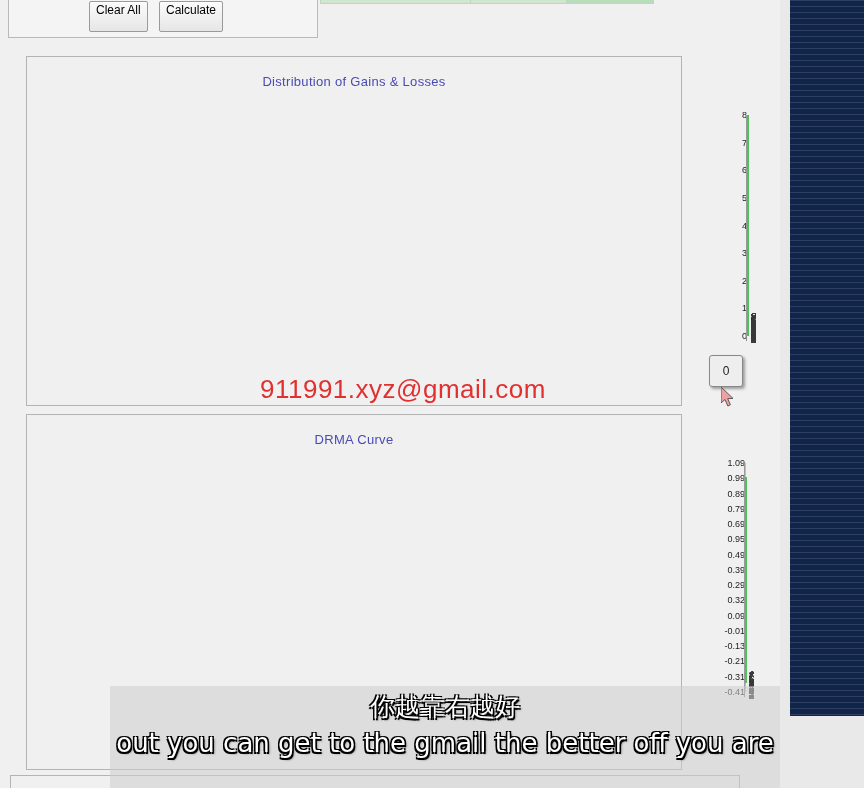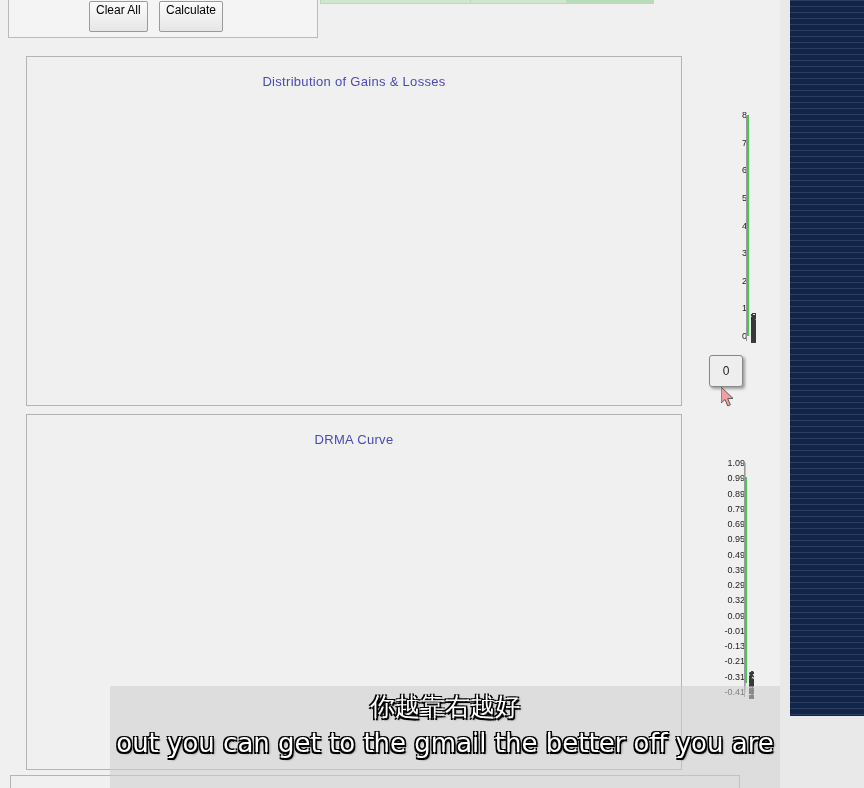--- a/index.html
+++ b/index.html
@@ -309,20 +309,21 @@
         <div class="xlabel" style="left: 722px; top: 286px;">36-38%</div>
         <div class="tick" style="left: 719px; top: 279px; height: 5px; background: rgb(141, 141, 141);"></div>
         <div class="xlabel" style="left: 722px; top: 286px;">38-40%</div>
       </div>
     <div id="value-tooltip">0</div>
     <svg id="mouse-cursor" viewBox="0 0 14 20">
       <polygon points="0,0 0,16 4,12.5 6.8,19 9.4,17.8 6.7,11.6 12,11.4" fill="#f0a0a0" stroke="#5a5a5a" stroke-width="1"></polygon>
     </svg>
   </div>
 
+  <div id="watermark">911991.xyz@gmail.com</div>
 
   <div class="panel" id="panel-drma">
     <div class="chart-title">DRMA Curve</div>
     <div class="plot-wrap" id="plot2">
       <div class="ylabels" id="plot2-ylabels">
           <div class="ylabel" style="top: 0px;">1.09</div>
           <div class="ylabel" style="top: 15.2667px;">0.99</div>
           <div class="ylabel" style="top: 30.5333px;">0.89</div>
           <div class="ylabel" style="top: 45.8px;">0.79</div>
           <div class="ylabel" style="top: 61.0667px;">0.69</div>

